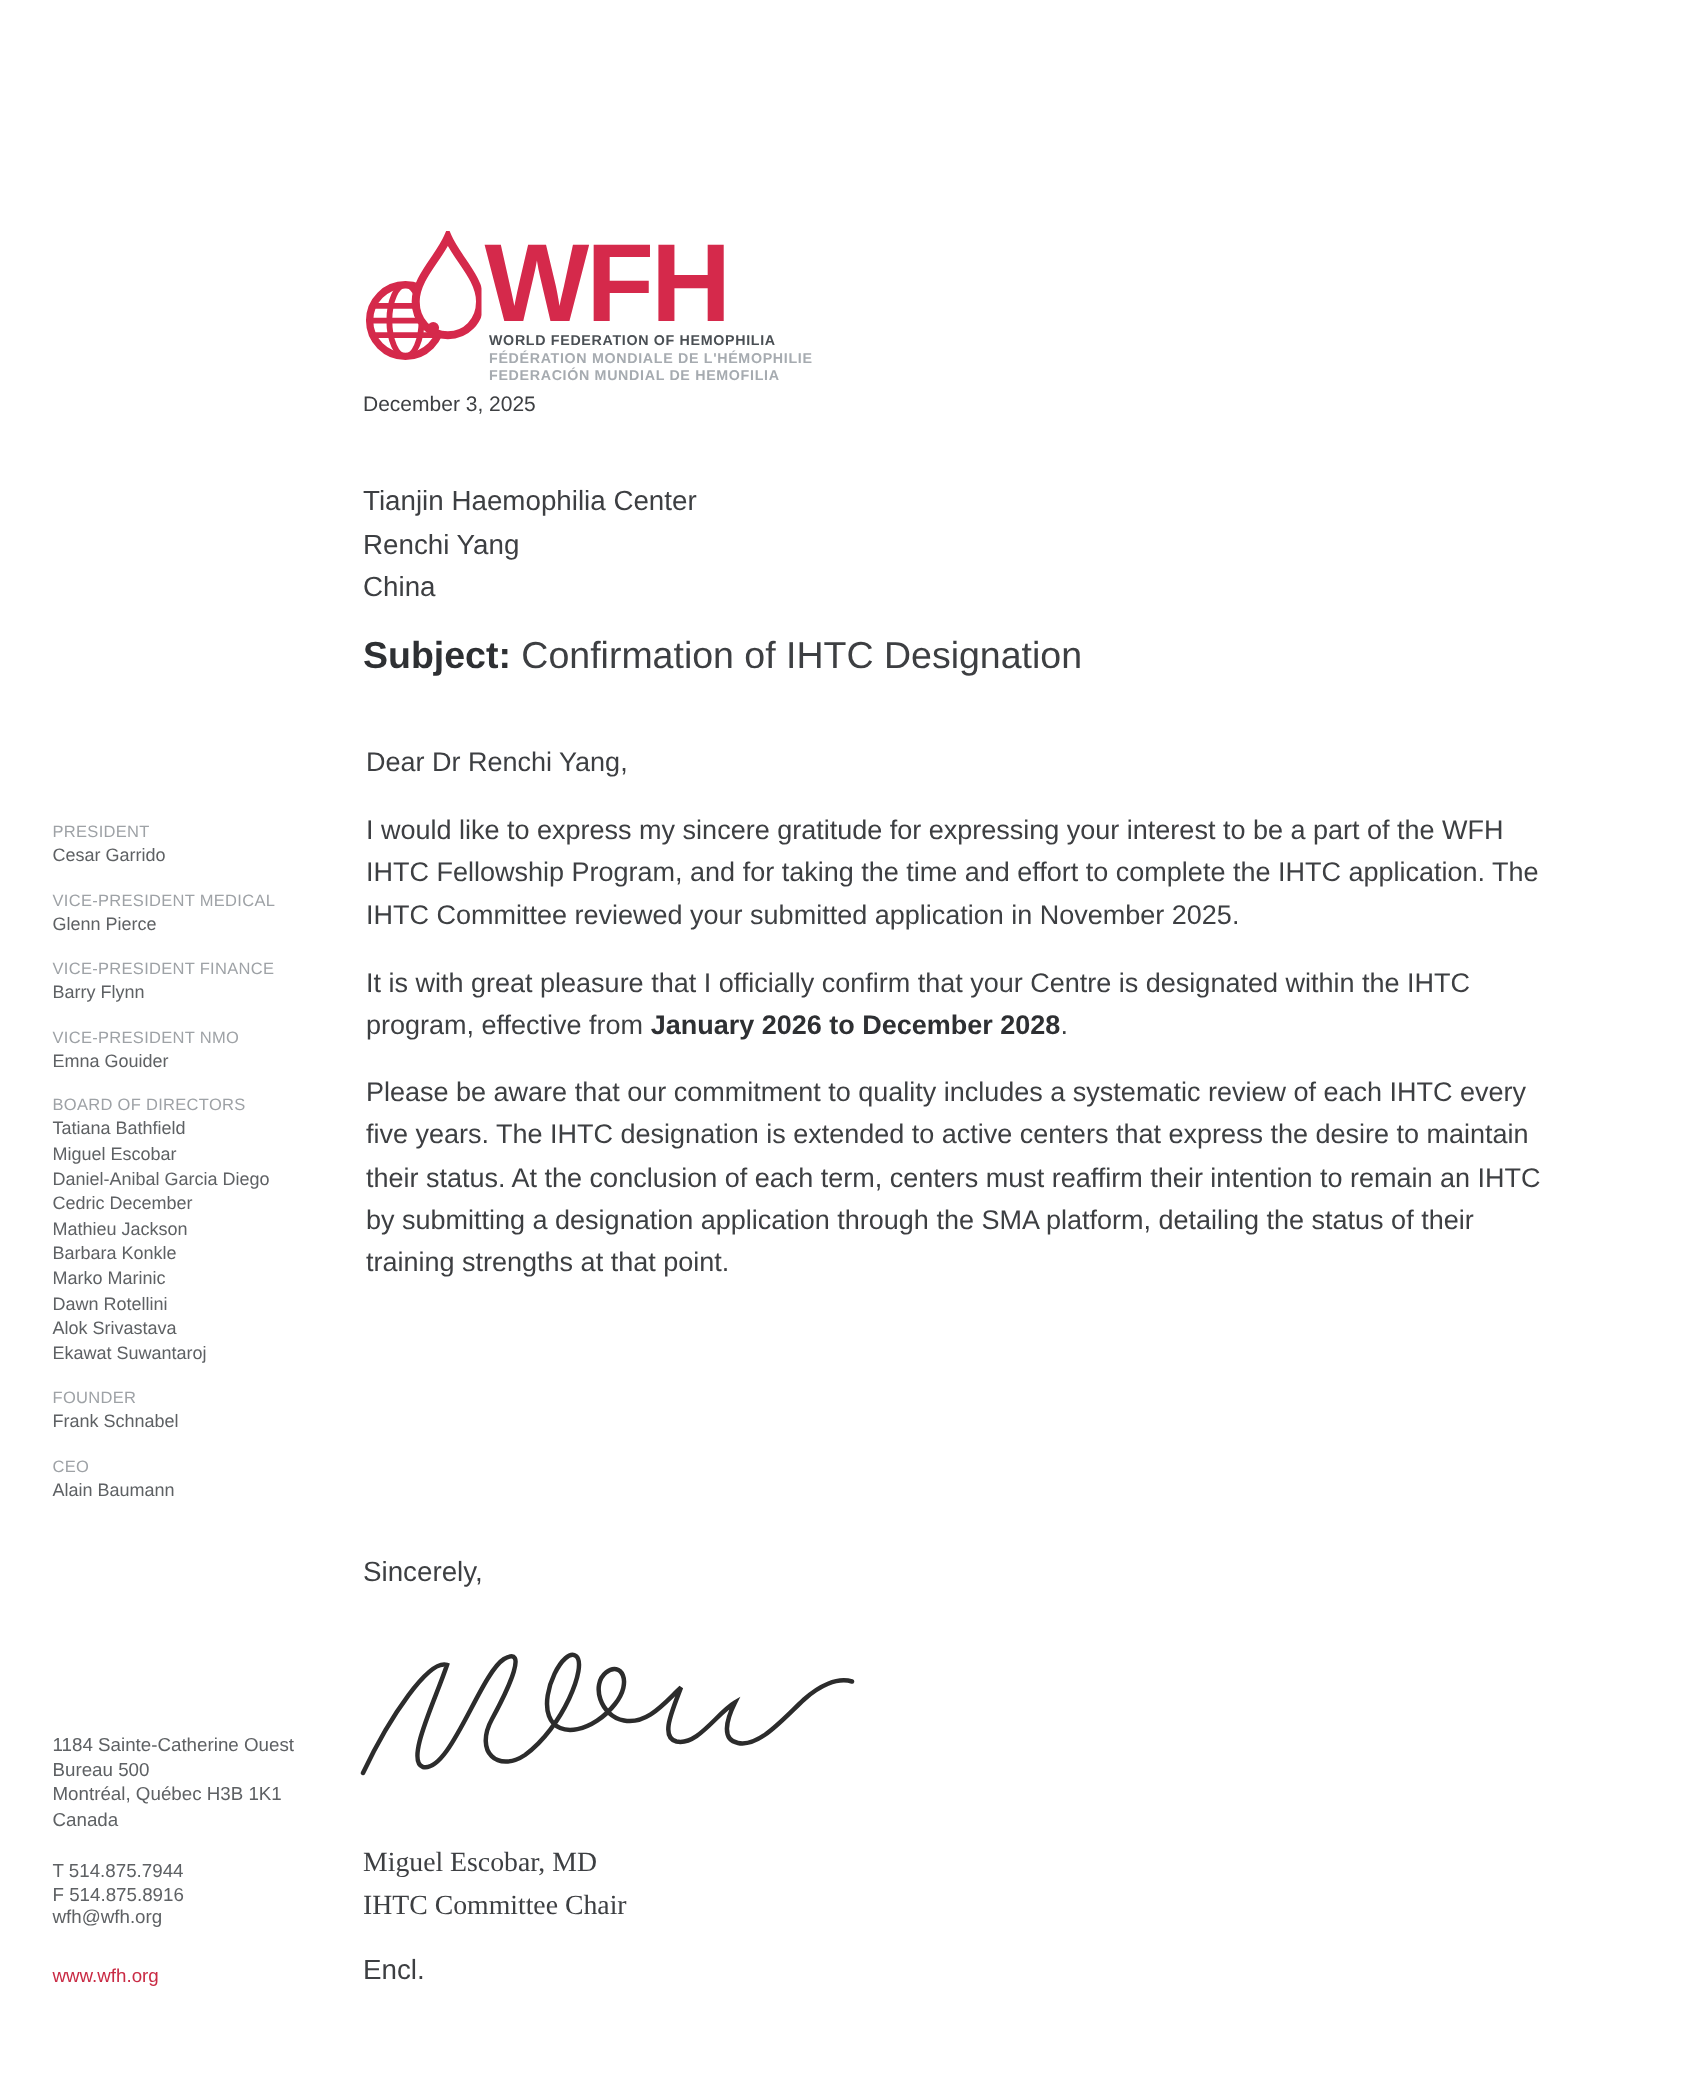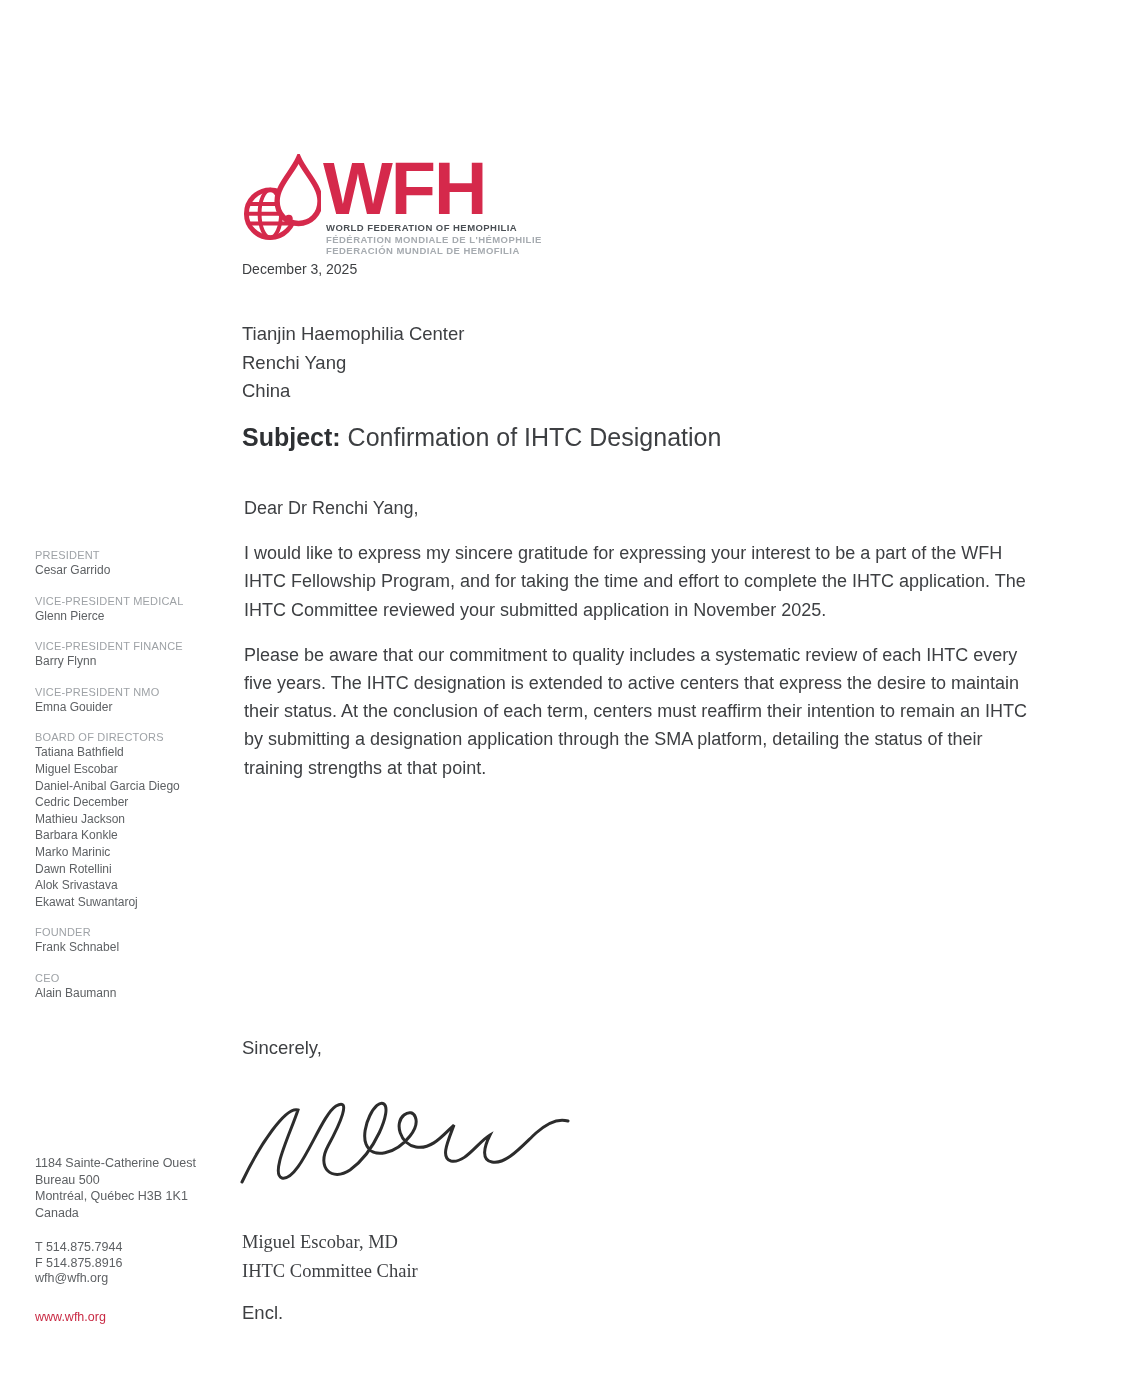--- a/index.html
+++ b/index.html
@@ -185,20 +185,21 @@
     <div>China</div>
   </div>
 
   <div class="subject-line">
     <b>Subject:</b><span> Confirmation of IHTC Designation</span>
   </div>
 
   <div class="body-flow">
     <p class="salutation">Dear Dr Renchi Yang,</p>
     <p>I would like to express my sincere gratitude for expressing your interest to be a part of the WFH IHTC Fellowship Program, and for taking the time and effort to complete the IHTC application. The IHTC Committee reviewed your submitted application in November 2025.</p>
+    <p><span>It is with great pleasure that I officially confirm that your Centre is designated within the IHTC program, effective from </span><b>January 2026 to December 2028</b><span>.</span></p>
     <p>Please be aware that our commitment to quality includes a systematic review of each IHTC every five years. The IHTC designation is extended to active centers that express the desire to maintain their status. At the conclusion of each term, centers must reaffirm their intention to remain an IHTC by submitting a designation application through the SMA platform, detailing the status of their training strengths at that point.</p>
   </div>
 
   <div class="closing">Sincerely,</div>
 
   <svg class="signature" viewBox="0 0 345 108" xmlns="http://www.w3.org/2000/svg">
     <path d="M4 100 C 22 62, 48 24, 60 28 C 52 52, 32 92, 44 96 C 62 100, 82 34, 98 24
              C 114 15, 102 42, 90 64 C 78 86, 94 100, 112 88 C 137 70, 154 28, 146 22
              C 138 16, 122 46, 128 62 C 134 78, 158 72, 172 54 C 184 39, 176 25, 166 33
              C 156 41, 162 62, 178 65 C 194 68, 206 52, 216 43 C 210 59, 202 76, 213 79

